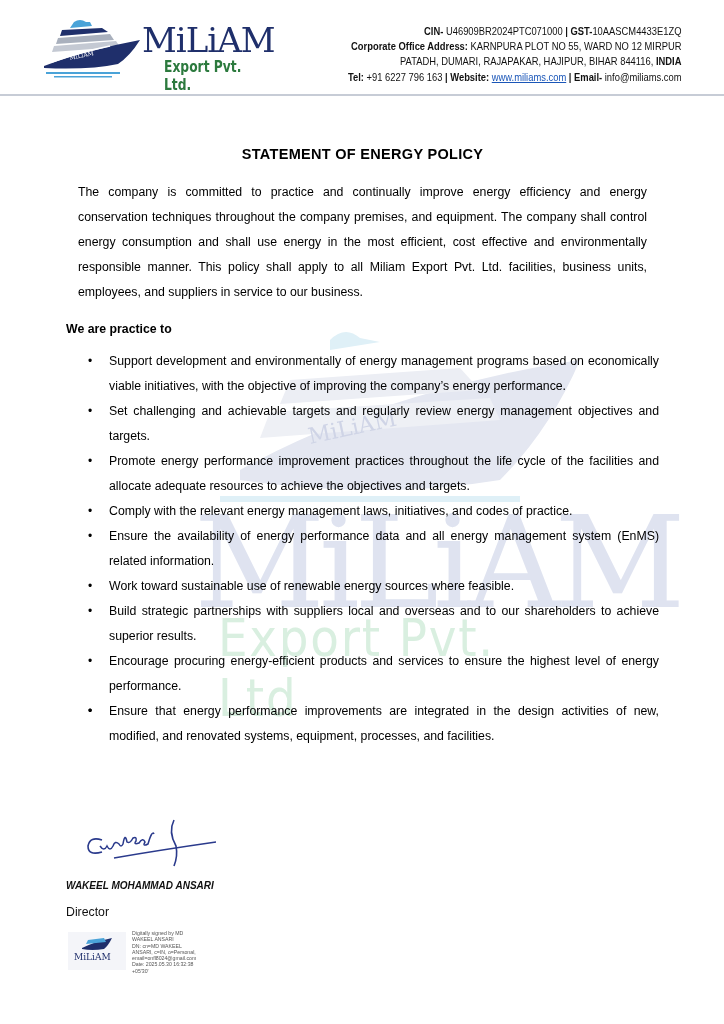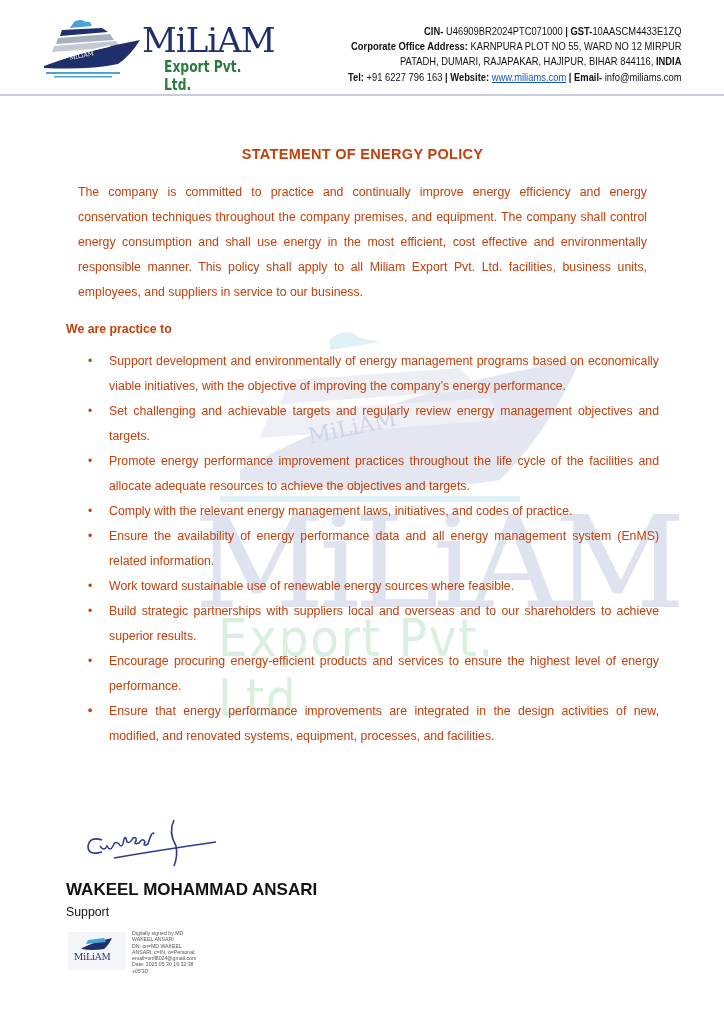--- a/index.html
+++ b/index.html
@@ -17,32 +17,32 @@
   .contact a { color: #1a56b8; text-decoration: underline; }
 
   .header-rule { position: absolute; left: 0; top: 94px; width: 724px; height: 2px; background: #c7ccd6; }
 
   
   .watermark { position: absolute; left: 180px; top: 320px; width: 420px; height: 380px; pointer-events: none; }
   .wm-word { position: absolute; left: 14px; top: 178px; font-family: "DejaVu Serif", serif; font-size: 128px; color: #dfe3f0; letter-spacing: -6px; line-height: 130px; }
   .wm-sub { position: absolute; left: 38px; top: 288px; font-family: "DejaVu Sans", sans-serif; font-size: 52px; color: #d9efe0; line-height: 60px; letter-spacing: 2px; transform: scaleX(0.9); transform-origin: left; }
 
   
-  .content { position: absolute; left: 66px; top: 140px; width: 593px; font-family: "Liberation Sans", sans-serif; font-size: 12.3px; color: #c2410c; }
+  .content { position: absolute; left: 66px; top: 140px; width: 593px; font-family: "Liberation Sans", sans-serif; font-size: 12.3px; color: #000000; }
   .title { text-align: center; font-weight: bold; font-size: 14.5px; letter-spacing: 0.3px; margin: 6px 0 18px 0; }
   .intro { text-align: justify; line-height: 25px; margin: 12px; }
   .committed { font-weight: bold; margin: 16px 0 12px 0; line-height: 16px; }
   ul.items { list-style: none; margin: 0; padding: 0; }
   ul.items li { position: relative; padding-left: 43px; text-align: justify; line-height: 25px; }
   ul.items li .bullet { position: absolute; left: 22px; top: 0; font-size: 12px; }
 
   
   .sig-area { position: absolute; left: 66px; top: 808px; width: 300px; }
   .sig-svg { position: absolute; left: 14px; top: 4px; width: 150px; height: 60px; }
-  .sig-name { position: absolute; left: 0; top: 72px; font-weight: bold; font-size: 17px; white-space: nowrap; }
+  .sig-name { position: absolute; left: 0; top: 72px; font-weight: bold; font-size: 10px; white-space: nowrap; font-style: italic; }
   .sig-role { position: absolute; left: 0; top: 97px; font-size: 12.3px; }
 
   .dsig { position: absolute; left: 66px; top: 928px; width: 180px; height: 46px; }
   .dsig-logo { position: absolute; left: 2px; top: 4px; width: 58px; height: 38px; background: #f4f5f9; }
   .dsig-logo .mini-word { position: absolute; left: 6px; top: 20px; font-family: "DejaVu Serif", serif; font-size: 9px; color: #1f2f6b; }
   .dsig-text { position: absolute; left: 66px; top: 2px; font-size: 5.2px; line-height: 6.3px; color: #555; white-space: nowrap; }
 </style>
 </head>
 <body>
 
@@ -112,21 +112,21 @@
 </div>
 
 <div class="sig-area">
   <svg class="sig-svg" viewBox="0 0 150 60">
     <path d="M22 28 Q10 24 8 34 Q8 44 22 40" stroke="#2a3a8c" stroke-width="1.6" fill="none"></path>
     <path d="M20 34 q4 6 7 0 q3 6 6 0 q2 -6 6 -2 q2 4 4 0 q2 -12 4 -2 q3 2 6 -4 q4 -2 3 3 q-3 4 3 2 q4 -6 6 -1 q-3 5 3 2 q4 -14 6 -10" stroke="#2a3a8c" stroke-width="1.5" fill="none"></path>
     <path d="M94 8 Q88 20 96 34 Q98 44 94 54" stroke="#2a3a8c" stroke-width="1.6" fill="none"></path>
     <path d="M34 46 Q80 38 136 30" stroke="#2a3a8c" stroke-width="1.4" fill="none"></path>
   </svg>
   <div class="sig-name">WAKEEL MOHAMMAD ANSARI</div>
-  <div class="sig-role">Support</div>
+  <div class="sig-role">Director</div>
 </div>
 
 <div class="dsig">
   <div class="dsig-logo">
     <svg style="position:absolute;left:12px;top:2px;width:34px;height:18px;" viewBox="0 0 34 18">
       <path d="M2 14 Q14 8 32 4 Q28 12 24 15 Q12 17 2 15 Z" fill="#1f2f6b"></path>
       <path d="M8 6 L24 4 L26 8 L6 10 Z" fill="#4aa3d8"></path>
     </svg>
     <span class="mini-word">MiLiAM</span>
   </div>

